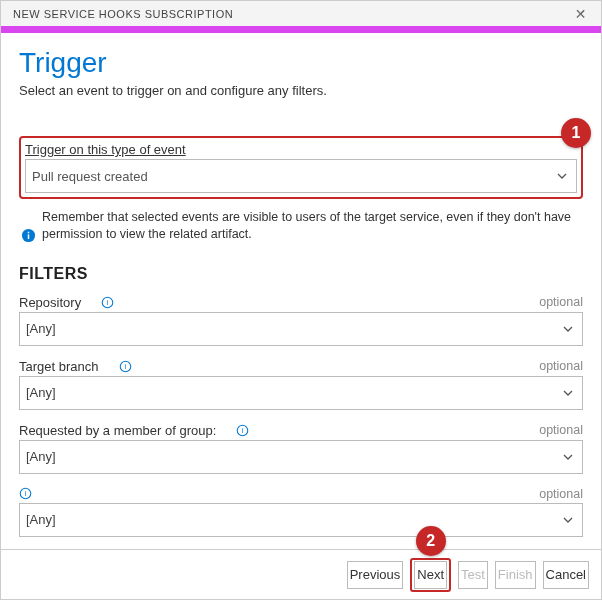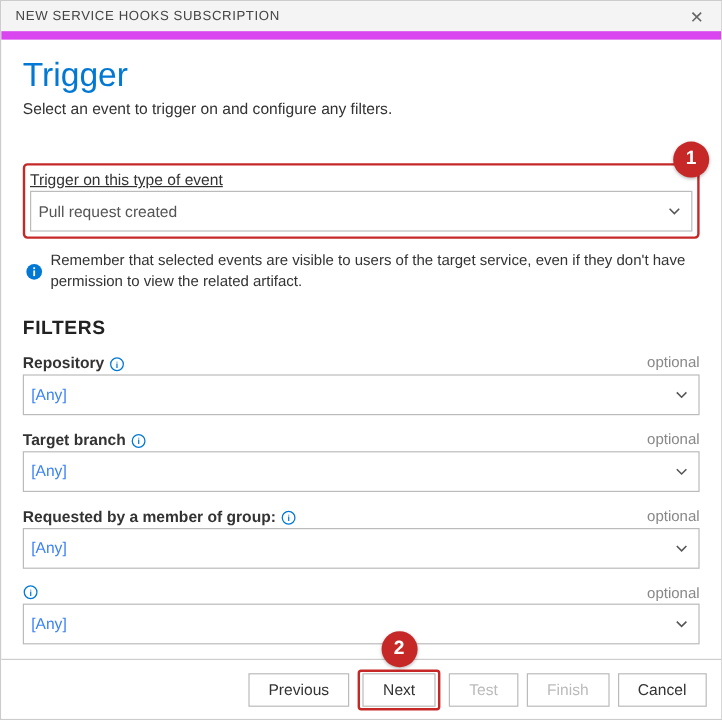--- a/index.html
+++ b/index.html
@@ -4,37 +4,37 @@
   <style>
     * { margin: 0; padding: 0; box-sizing: border-box; font-family: "Segoe UI", Arial, sans-serif; }
     body { width: 602px; height: 600px; background: #fff; border: 1px solid #ccc; position: relative; }
     .titlebar { height: 32px; background: #f4f4f4; display: flex; align-items: center; justify-content: space-between; padding: 0 10px 0 12px; font-size: 11px; letter-spacing: 0.5px; color: #444; border-bottom: 7px solid #d946ef; }
     .close-btn { font-size: 14px; color: #666; cursor: pointer; padding: 4px; }
     .content { padding: 14px 18px 60px 18px; }
     .h-trigger { color: #0078d4; font-size: 28px; font-weight: 300; margin-bottom: 4px; }
     .subtitle { font-size: 13px; color: #333; margin-bottom: 38px; }
     .field-label { font-size: 13px; color: #333; margin-bottom: 2px; text-decoration: underline; }
     .select { width: 100%; height: 34px; border: 1px solid #bbb; font-size: 13px; padding: 0 10px 0 6px; background: #fff; position: relative; display: flex; align-items: center; color: #555;}
-    .select.readonly { color: #3b82f6; }
+    .select.readonly { color: #404040; }
     .chev { position: absolute; right: 8px; top: 50%; transform: translateY(-50%); color: #666; }
     .chev svg { display: block; }
     .redbox { border: 2px solid #c62828; border-radius: 4px; padding: 4px 4px 4px 4px; position: relative; margin-bottom: 10px;}
     .badge { position: absolute; width: 30px; height: 30px; background: #c62828; border-radius: 50%; display: flex; align-items: center; justify-content: center; color: #fff; font-size: 16px; font-weight: 600; box-shadow: 0 1px 3px rgba(0,0,0,0.3); }
     .badge.b1 { top: -20px; right: -10px; }
-    .info-row { display: flex; align-items: center; margin: 10px 0 22px 2px; }
+    .info-row { display: flex; align-items: flex-end; margin: 10px 0 22px 2px; }
     .info-icon { width: 15px; height: 15px; flex: 0 0 15px; margin-right: 6px; margin-top: 1px; }
     .info-text { font-size: 12.5px; color: #333; line-height: 1.35; }
     .filters-hd { font-size: 16px; font-weight: 700; letter-spacing: 0.5px; color: #222; margin-bottom: 12px; }
     .ff { margin-bottom: 13px; }
     .ff-row { display: flex; justify-content: space-between; align-items: center; margin-bottom: 2px; }
-    .ff-label { font-size: 13px; color: #333; display: flex; align-items: flex-end; gap: 4px; font-weight: bold; }
+    .ff-label { font-size: 13px; color: #333; display: flex; align-items: center; gap: 20px; }
     .optional { font-size: 12.5px; color: #888; }
     .help-icon { width: 13px; height: 13px; }
     .footer { position: absolute; bottom: 0; left: 0; right: 0; height: 50px; border-top: 1px solid #ccc; background: #fff; display: flex; align-items: center; justify-content: flex-end; padding-right: 12px; gap: 7px; }
-    .btn { height: 28px; padding: 0 16px; border: 1px solid #bbb; background: #fff; font-size: 13px; color: #333; cursor: pointer; }
+    .btn { height: 28px; padding: 0 2px; border: 1px solid #bbb; background: #fff; font-size: 13px; color: #333; cursor: pointer; }
     .btn:disabled, .btn.disabled { color: #bbb; cursor: default; }
     .next-wrap { position: relative; }
     .next-wrap .badge { top: -32px; left: 50%; transform: translateX(-50%); }
     .next-box { border: 2px solid #c62828; border-radius: 3px; padding: 1px 2px; }
   </style>
 </head>
 <body>
 
 <div class="titlebar">
   <span>NEW SERVICE HOOKS SUBSCRIPTION</span>

